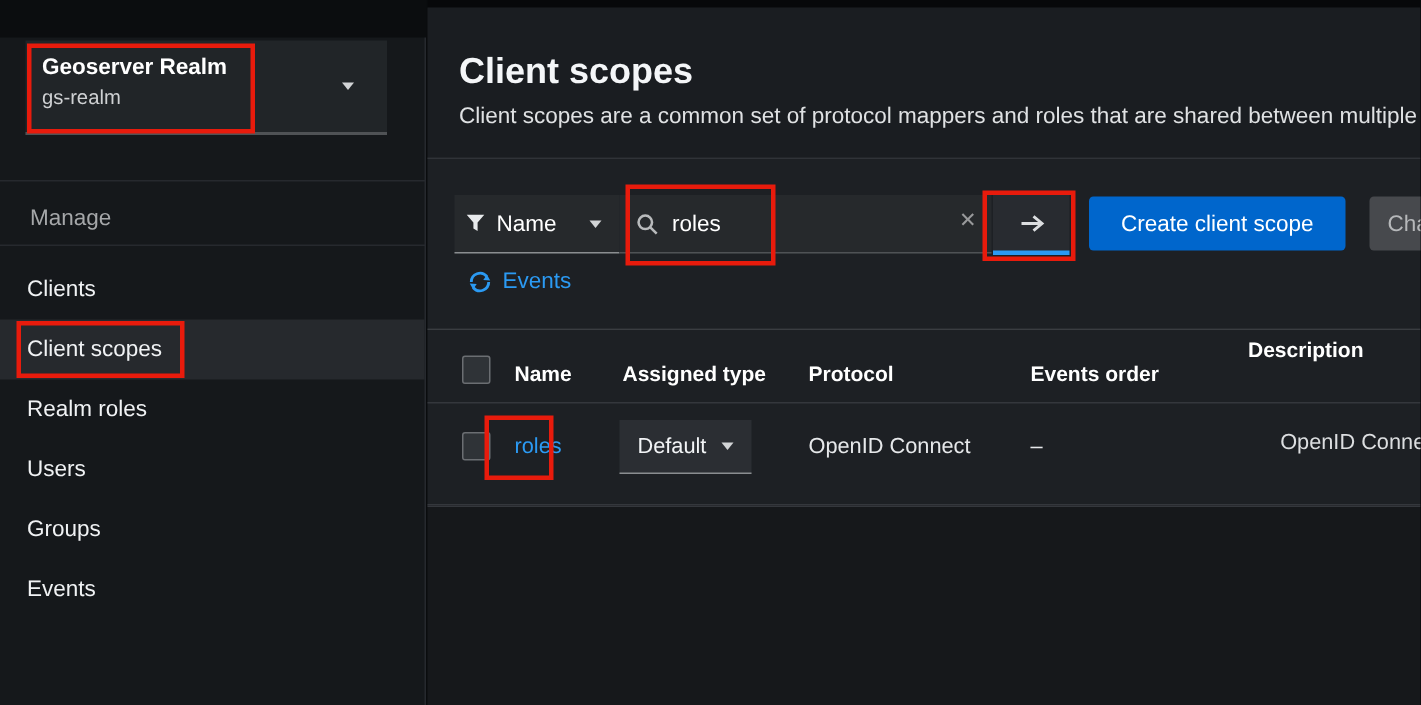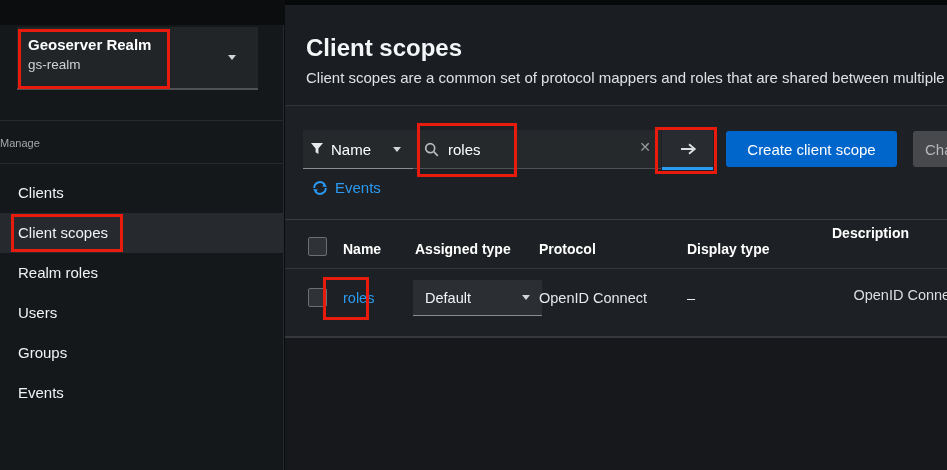--- a/index.html
+++ b/index.html
@@ -21,21 +21,21 @@
     background:#212528; border-bottom:2px solid #4f5255;
     padding:9px 11px; cursor:pointer;
   }
   .realm-name { font-size:15px; font-weight:700; color:#ffffff; }
   .realm-id { font-size:13.5px; color:#cfd1d3; margin-top:4px; }
   .realm-caret { position:absolute; right:22px; top:28px; }
   .caret { display:inline-block; width:0; height:0;
     border-left:4.5px solid transparent; border-right:4.5px solid transparent;
     border-top:5.5px solid #d2d4d6; }
   .sb-divider { left:0; width:284px; height:1px; background:#26292e; }
-  .manage-label { left:0; top:137px; font-size:11px; color:#a5a7a9; }
+  .manage-label { left:20px; top:137px; font-size:15px; color:#a5a7a9; }
   .nav { left:0; top:173px; width:283px; }
   .nav-item { height:40px; line-height:40px; padding-left:18px;
     font-size:15px; color:#f0f2f4; cursor:pointer; }
   .nav-item.selected { background:#26292d; }
 
   
   .top-strip { left:285px; top:0; width:662px; height:5px; background:#07080a; }
   .header-sec { left:285px; top:5px; width:662px; height:100px; background:#1a1d21; }
   .page-title { left:306px; top:34px; font-size:24px; font-weight:700; color:#f4f6f8; }
   .page-desc { left:306px; top:69px; width:1000px; font-size:15px; color:#dfe1e3; white-space:nowrap; }
@@ -94,21 +94,21 @@
   .td { font-size:14.5px; color:#e6e8ea;text-align:right; }
   .cb-head { left:308px; top:237px; }
   .th-name { left:343px; top:241px; }
   .th-type { left:415px; top:241px; }
   .th-protocol { left:539px; top:241px; }
   .th-order { left:687px; top:241px; }
   .th-desc { left:832px; top:225px; }
   .cb-row { left:308px; top:288px; }
   .cell-name { left:343px; top:290px; font-size:14.5px; color:var(--link-blue, #2b9af3); cursor:pointer; text-decoration:none; }
   .type-select {
-    left:413px; top:280px; width:129px; height:36px;
+    left:413px; top:280px; width:88px; height:36px;
     background:#2b2e33; border-bottom:1px solid #8a8d90;
     display:flex; align-items:center; justify-content:space-between;
     padding:0 12px; cursor:pointer;
   }
   .type-select-label { font-size:14.5px; color:#f2f4f6; }
   .cell-protocol { left:539px; top:290px; }
   .cell-order { left:687px; top:290px; }
   .cell-desc { left:832px; top:282px; width:418px; line-height:27px; color:#dcdee0; }
 
   
@@ -203,21 +203,21 @@
   </div>
 
   
   <div class="abs table-sec"></div>
 
   <div class="group">
     <div class="abs checkbox cb-head"></div>
     <div class="abs th th-name">Name</div>
     <div class="abs th th-type">Assigned type</div>
     <div class="abs th th-protocol">Protocol</div>
-    <div class="abs th th-order">Display type</div>
+    <div class="abs th th-order">Events order</div>
     <div class="abs th th-desc">Description</div>
   </div>
   <div class="abs thead-border"></div>
 
   <div class="group">
     <div class="abs checkbox cb-row"></div>
     <a class="abs cell-name">roles</a>
     <div class="abs type-select">
       <span class="type-select-label">Default</span>
       <span class="caret"></span>

